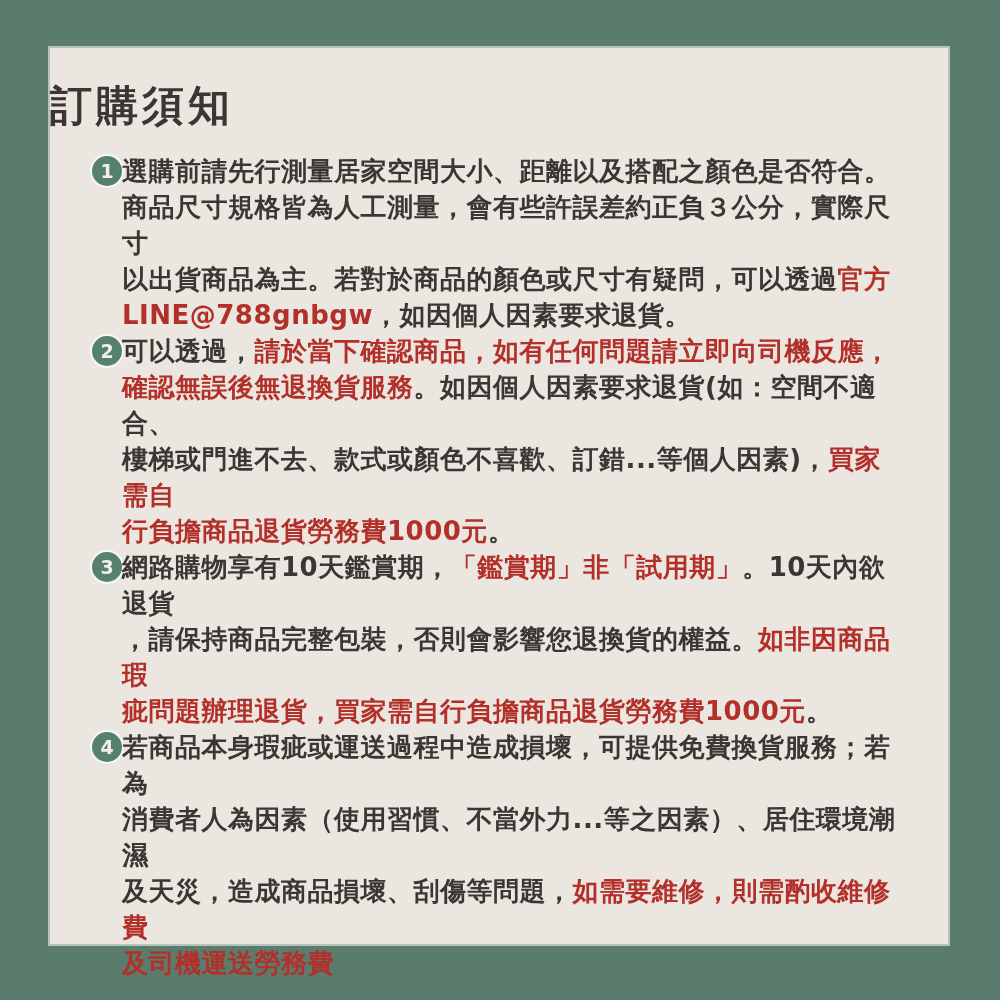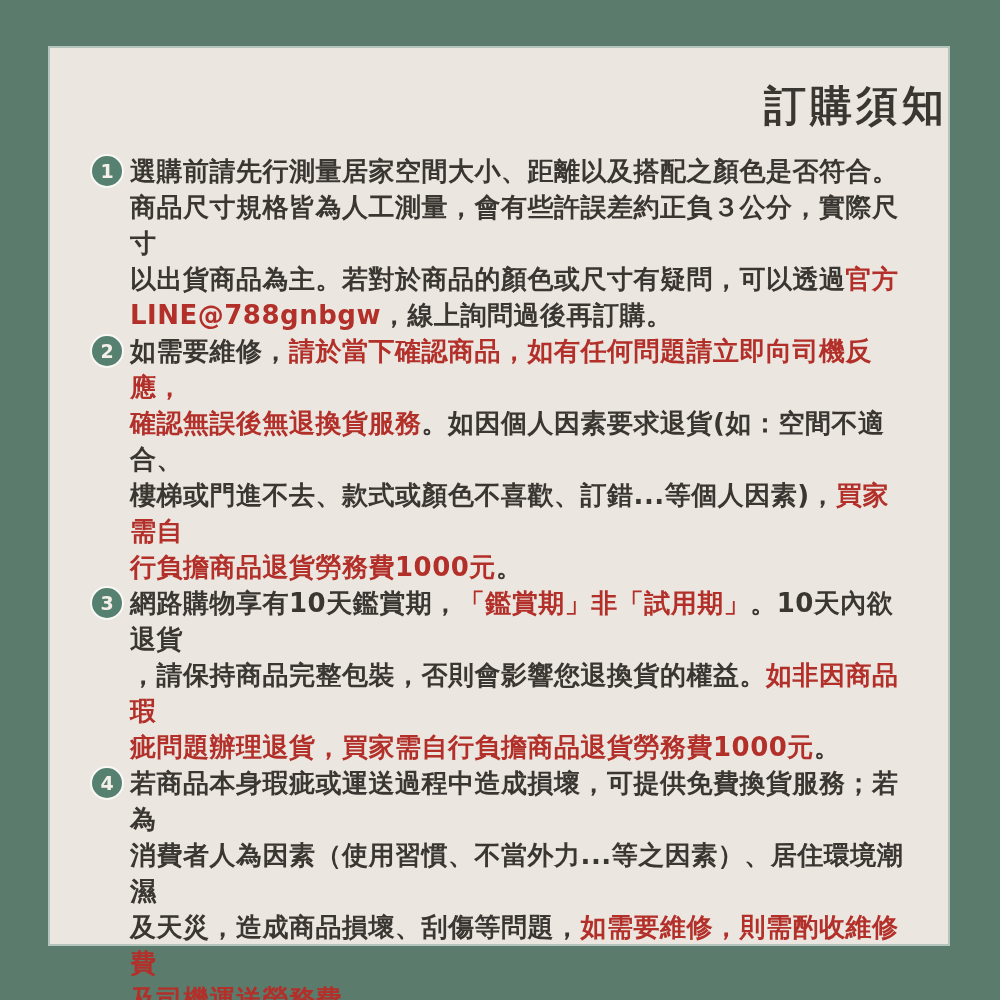--- a/index.html
+++ b/index.html
@@ -20,21 +20,21 @@
   }
   .panel{
     position:absolute;
     left:50px; top:48px;
     width:898px; height:896px;
     background:var(--cream);
     box-shadow:0 0 0 2px rgba(255,255,255,0.55);
   }
   .page-title{
     margin-top:34px;
-    text-align:right;
+    text-align:left;
     font-size:42px;
     line-height:48px;
     font-weight:bold;
     letter-spacing:4px;
     color:var(--ink);
   }
   .page-subtitle{
     margin-top:17px;
     text-align:center;
     font-size:30px;
@@ -60,21 +60,20 @@
     border-radius:50%;
     background:var(--badge);
     box-shadow:0 0 0 2px rgba(255,255,255,0.7);
     color:var(--badge-text);
     font-size:19px;
     line-height:30px;
     font-weight:bold;
     text-align:center;
   }
   .item-text{
-    margin-left:8px;
     width:778px;
     font-size:26px;
     line-height:36px;
     font-weight:bold;
     letter-spacing:0.5px;
     color:var(--ink);
     white-space:pre-wrap;
     word-break:break-all;
   }
   .item-text .red{color:var(--red);}
@@ -83,25 +82,25 @@
 <body>
 
 <div class="panel">
   <h1 class="page-title">訂購須知</h1>
   <ol class="notice-list">
       <li>
         <span class="badge">1</span>
         <p class="item-text"><span>選購前請先行測量居家空間大小、距離以及搭配之顏色是否符合。
 商品尺寸規格皆為人工測量，會有些許誤差約正負３公分，實際尺寸
 以出貨商品為主。若對於商品的顏色或尺寸有疑問，可以透過</span><span class="red">官方
-LINE@788gnbgw</span><span>，線上詢問過後再訂購。</span></p>
+LINE@788gnbgw</span><span>，如因個人因素要求退貨。</span></p>
       </li>
       <li>
         <span class="badge">2</span>
-        <p class="item-text"><span>如需要維修，</span><span class="red">請於當下確認商品，如有任何問題請立即向司機反應，
+        <p class="item-text"><span>可以透過，</span><span class="red">請於當下確認商品，如有任何問題請立即向司機反應，
 確認無誤後無退換貨服務</span><span>。如因個人因素要求退貨(如：空間不適合、
 樓梯或門進不去、款式或顏色不喜歡、訂錯...等個人因素)，</span><span class="red">買家需自
 行負擔商品退貨勞務費1000元</span><span>。</span></p>
       </li>
       <li>
         <span class="badge">3</span>
         <p class="item-text"><span>網路購物享有10天鑑賞期，</span><span class="red">「鑑賞期」非「試用期」</span><span>。10天內欲退貨
 ，請保持商品完整包裝，否則會影響您退換貨的權益。</span><span class="red">如非因商品瑕
 疵問題辦理退貨，買家需自行負擔商品退貨勞務費1000元</span><span>。</span></p>
       </li>

